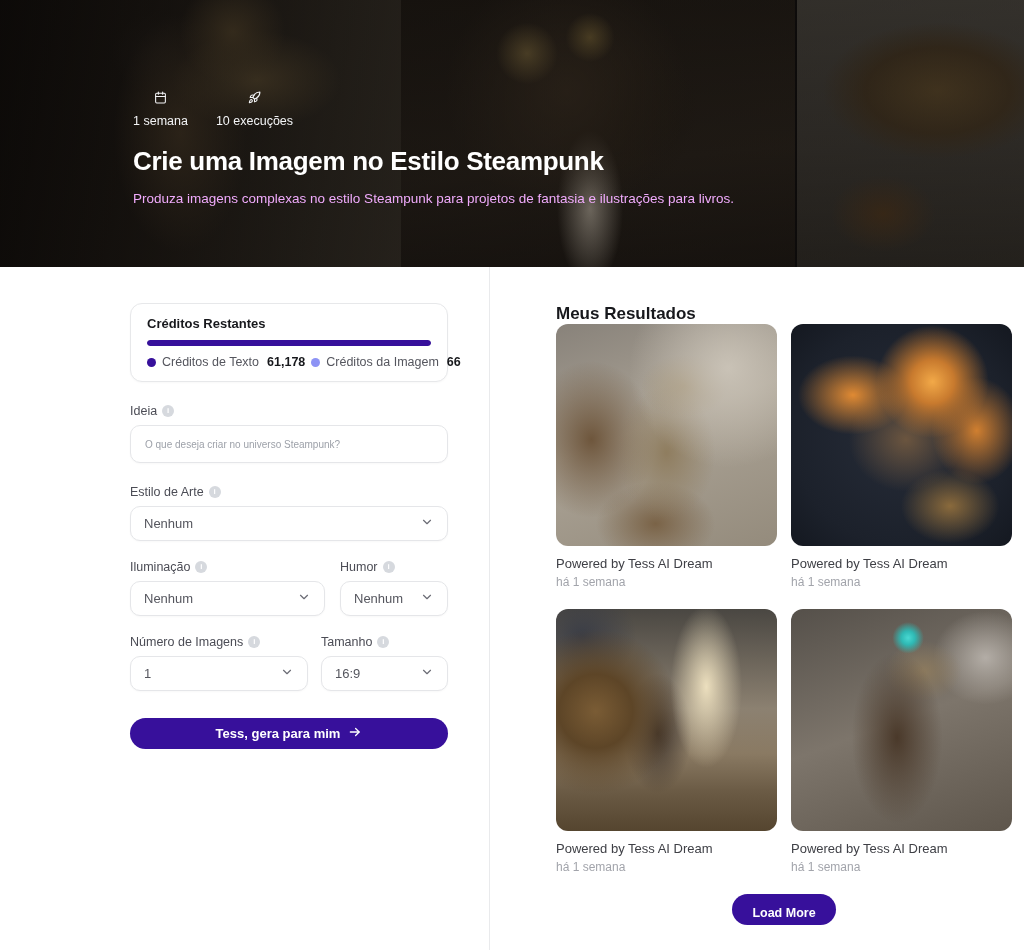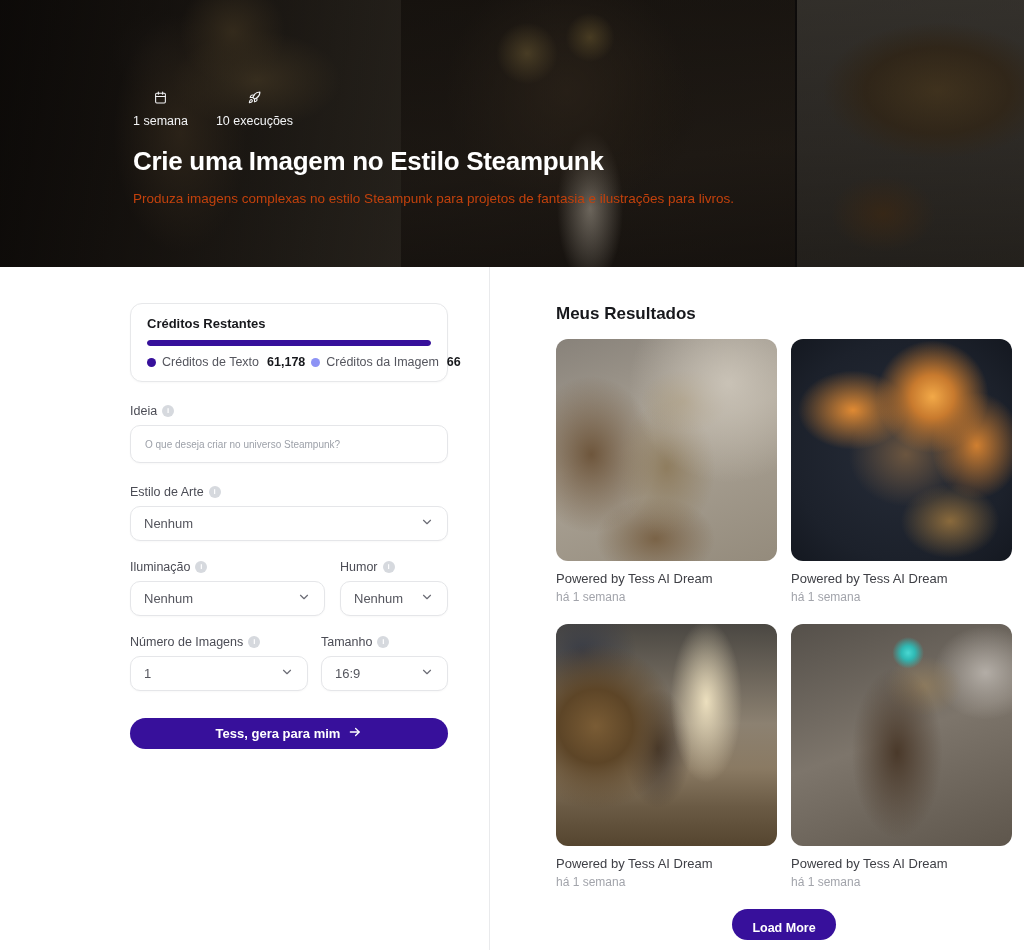--- a/index.html
+++ b/index.html
@@ -33,21 +33,21 @@
       radial-gradient(ellipse 75px 55px at 38% 80%, #5e4326 0%, rgba(94,67,38,0) 70%),
       linear-gradient(180deg, #57534b 0%, #4a463f 55%, #3a362f 100%);
   }
   .hero-overlay { position:absolute; inset:0;
     background:linear-gradient(90deg, rgba(8,6,5,0.62) 0%, rgba(8,6,5,0.5) 55%, rgba(8,6,5,0.45) 100%); }
   .hero-content { position:absolute; left:133px; top:91px; width:720px; color:#fff; }
   .hero-badges { display:flex; align-items:center; gap:28px; font-size:12.5px; color:#f3f4f6; }
   .badge { display:flex; align-items:center; gap:7px;flex-direction:column; }
   .badge svg { width:13px; height:13px; }
   .hero-title { margin-top:18px; font-size:26px; font-weight:800; letter-spacing:-0.3px; color:#ffffff; }
-  .hero-subtitle { margin-top:14px; font-size:13.5px; color:#c2410c; }
+  .hero-subtitle { margin-top:14px; font-size:13.5px; color:#f0abfc; }
 
   
   .main { position:relative; width:1024px; height:683px; background:#fff; }
   .v-divider { position:absolute; left:489px; top:0; width:1px; height:100%; background:#e9eaec; }
 
   .left-col { position:absolute; left:130px; top:0; width:318px; }
 
   .credits-card { margin-top:36px; border:1px solid #e7e8ea; border-radius:12px; padding:12px 16px 12px;
     background:#fff; box-shadow:0 1px 2px rgba(0,0,0,0.03); }
   .credits-title { font-size:13px; font-weight:700; color:#17181c; }
@@ -75,21 +75,21 @@
   .mt19 { margin-top:19px; }
   .field-row { display:flex; justify-content:space-between;align-items:center; }
 
   .submit-btn { margin-top:27px; width:318px; height:31px; border:none; border-radius:9999px;
     background:#37109b; color:#ffffff; font-size:13px; font-weight:600; cursor:pointer;
     display:flex; align-items:center; justify-content:center; gap:8px; font-family:"Liberation Sans", sans-serif; }
   .submit-btn svg { width:14px; height:14px; }
 
   .right-col { position:absolute; left:556px; top:0; width:456px; }
   .results-title { margin-top:37px; font-size:17px; font-weight:700; color:#17181c; }
-  .results-grid { margin-top:15px; display:grid; grid-template-columns:221px 221px; column-gap:14px; row-gap:20px; }
+  .results-grid { display:grid; grid-template-columns:221px 221px; column-gap:14px; row-gap:20px; }
   .result-card { width:221px; }
   .result-art { width:221px; height:222px; border-radius:12px; cursor:pointer; }
   .result-caption { margin-top:10px; font-size:13px; color:#3f4046; }
   .result-time { margin-top:4px; font-size:12px; color:#a2a4ab; }
 
   .art-dragon {
     background:
       radial-gradient(circle at 78% 20%, #c9c2b6 0%, rgba(201,194,182,0) 40%),
       radial-gradient(ellipse 62px 45px at 58% 28%, #9b8a6b 0%, rgba(155,138,107,0) 70%),
       radial-gradient(ellipse 70px 95px at 50% 58%, #8f7d5f 0%, rgba(143,125,95,0) 70%),

